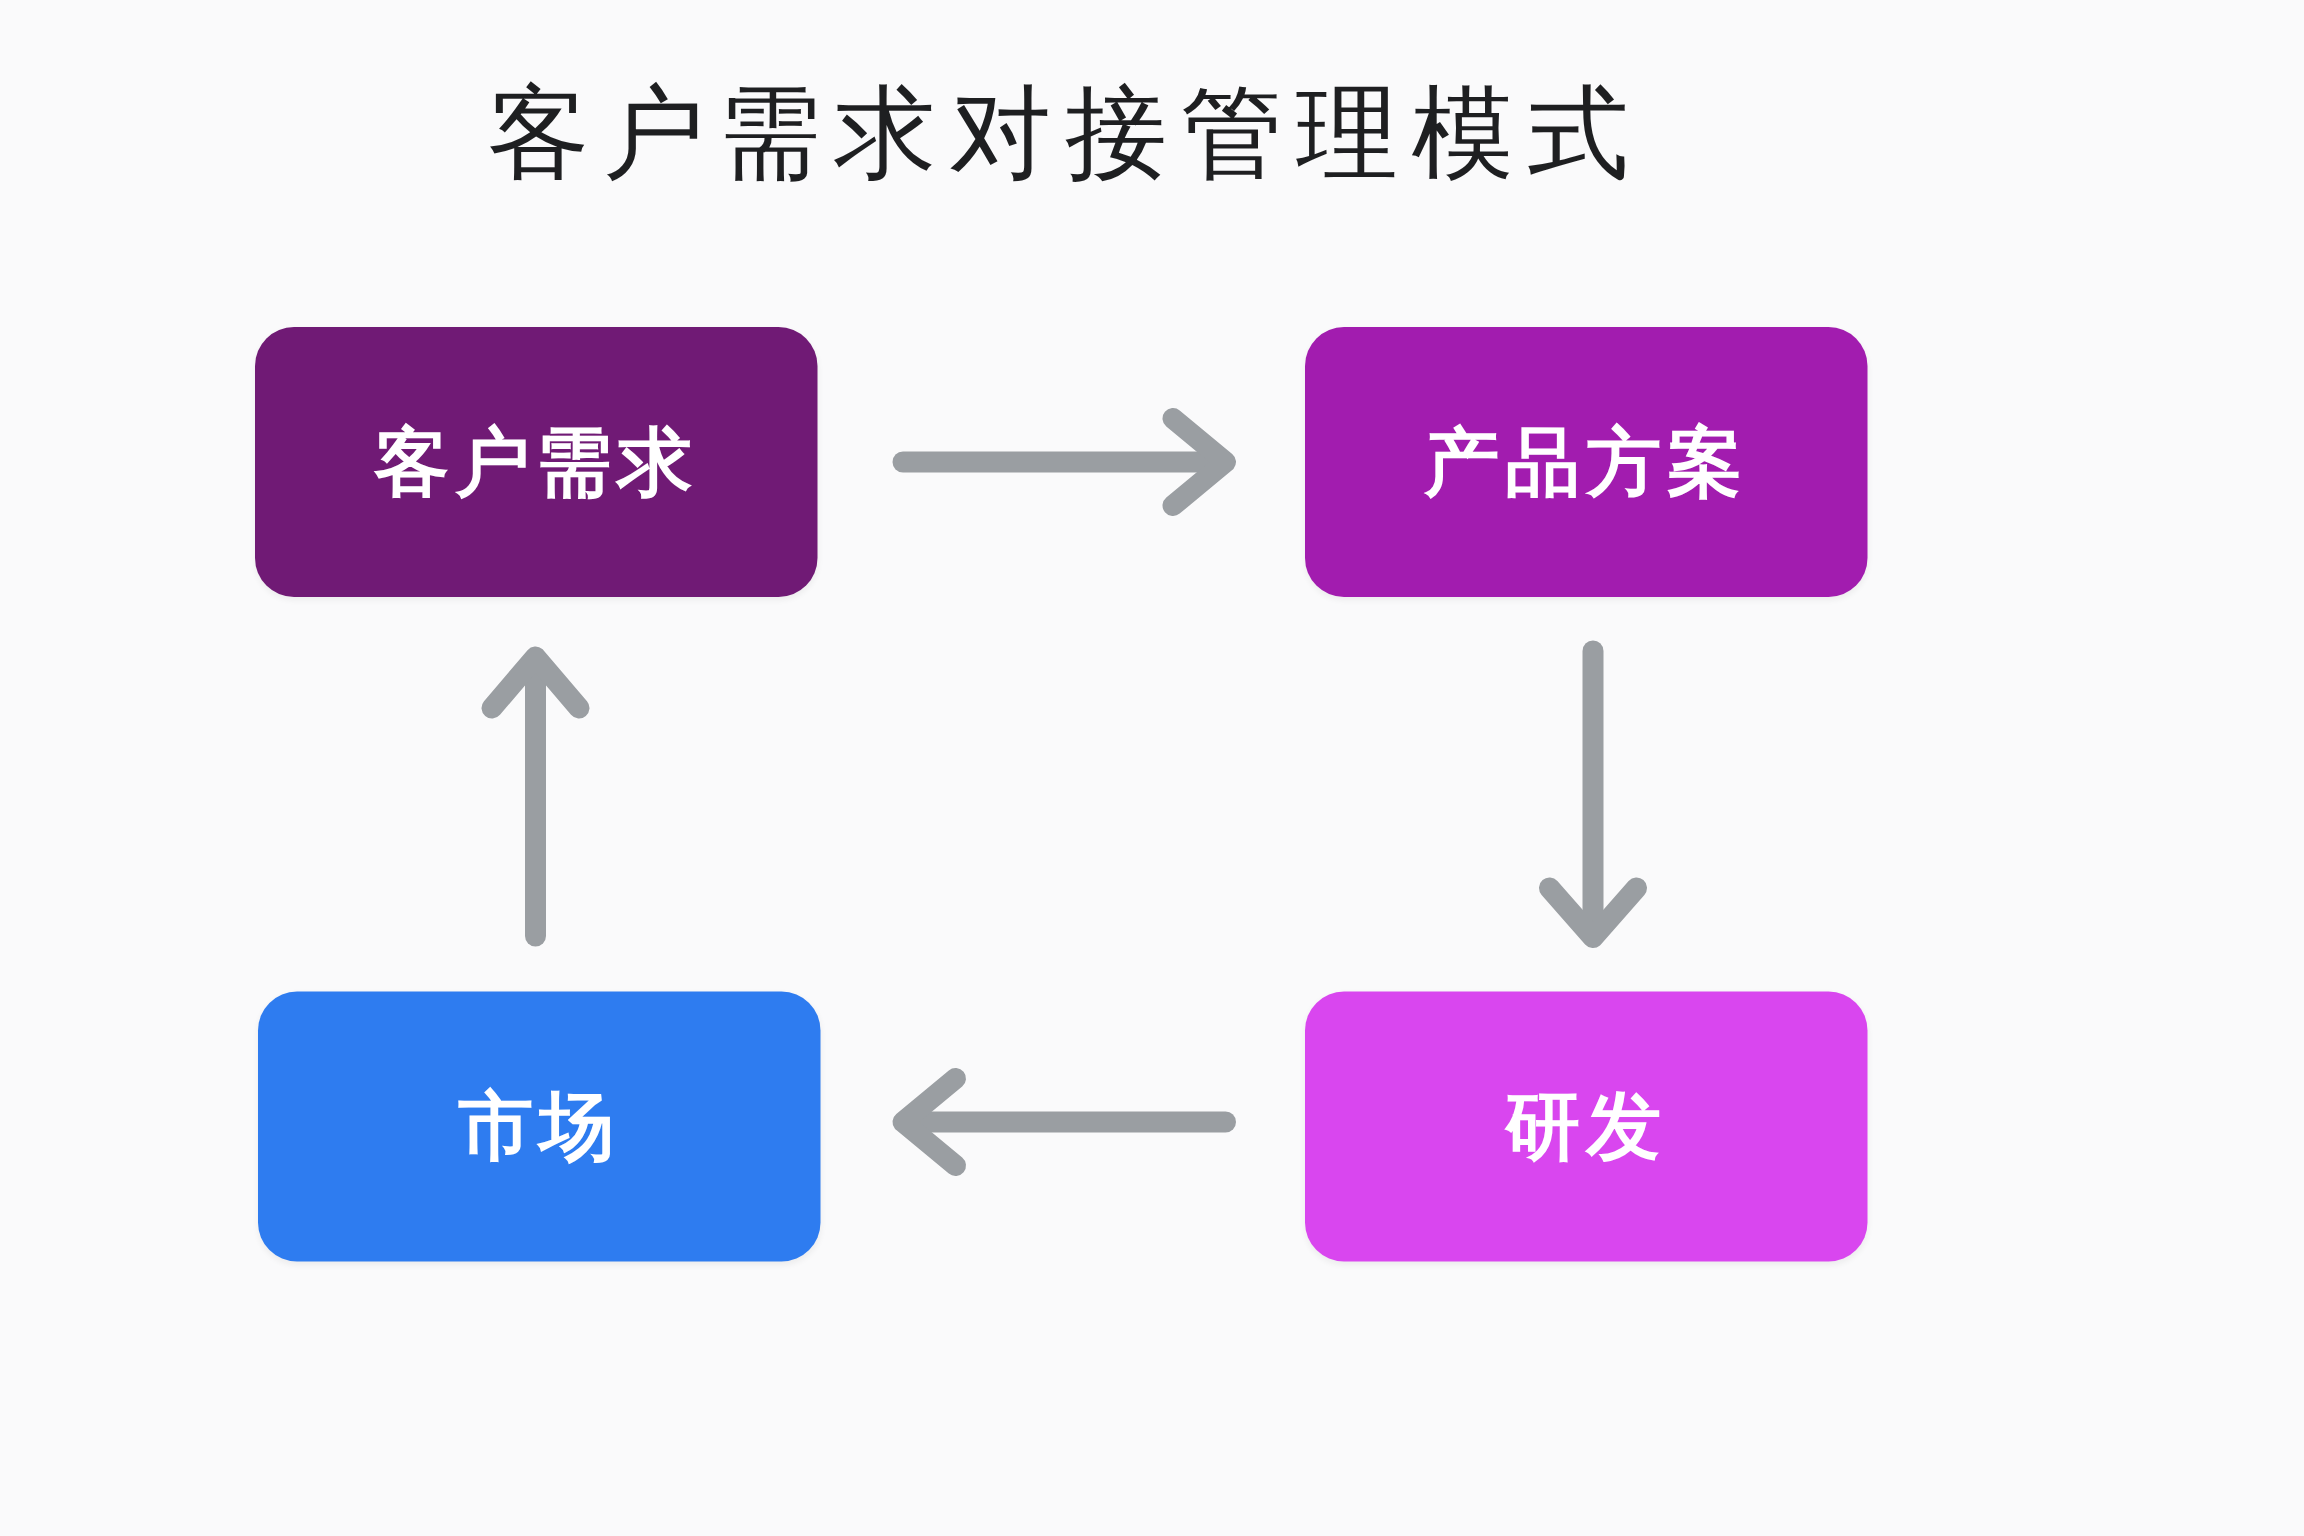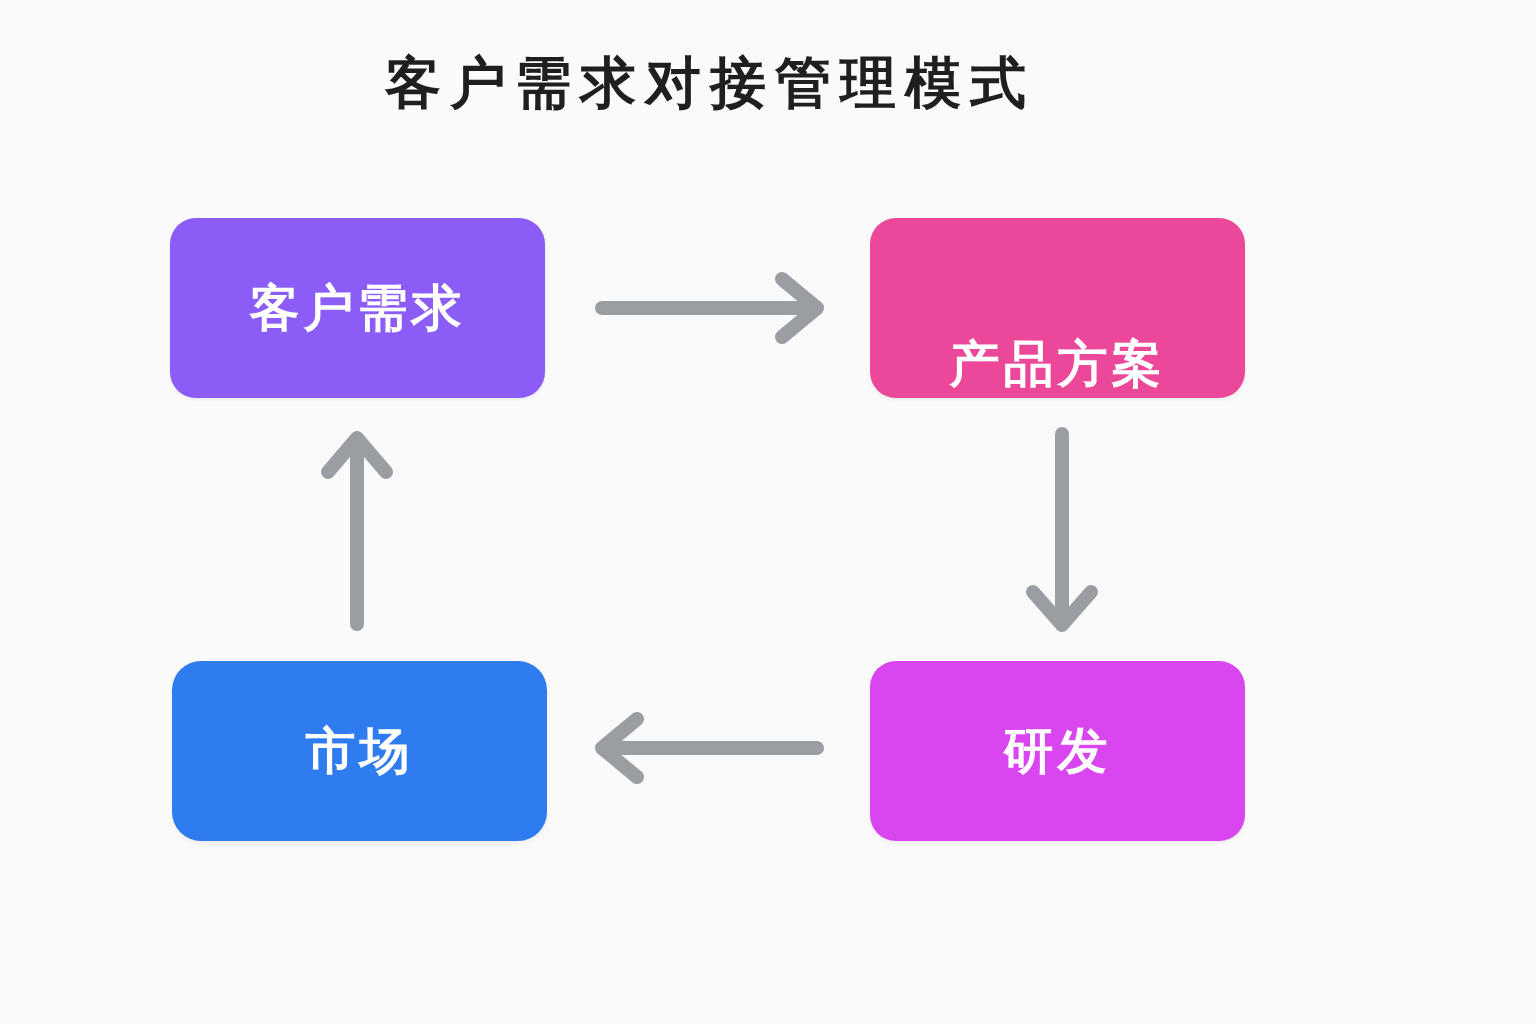--- a/index.html
+++ b/index.html
@@ -11,22 +11,22 @@
     width: 1536px;
     height: 1024px;
   }
 
   .diagram-title {
     position: absolute;
     left: 710px;
     top: 52px;
     transform: translateX(-50%);
     white-space: nowrap;
-    font-size: 56px;
-    font-weight: 700;
+    font-size: 68px;
+    font-weight: 400;
     letter-spacing: 9px;
     line-height: 1.1;
   }
 
   .node {
     position: absolute;
     width: 375px;
     height: 180px;
     border-radius: 26px;
     display: flex;
@@ -56,33 +56,33 @@
     stroke-linejoin: round;
   }
 </style>
 </head>
 <body>
 
 <div class="canvas" style="background-color: rgb(250, 250, 251);">
 
   <h1 class="diagram-title" style="color: rgb(30, 31, 33);">客户需求对接管理模式</h1>
 
-  <div class="node node-customer-demand" style="background-color: #8b5cf6;">
+  <div class="node node-customer-demand" style="background-color: #701a75;">
     <span>客户需求</span>
   </div>
 
-  <div class="node node-product-plan" style="background-color: #ec4899; align-items: flex-end;">
+  <div class="node node-product-plan" style="background-color: #a21caf;">
     <span>产品方案</span>
   </div>
 
   <div class="node node-rnd" style="background-color: #d946ef;">
     <span>研发</span>
   </div>
 
-  <div class="node node-market" style="background-color: rgb(46, 124, 240); border-radius: 29px;">
+  <div class="node node-market" style="background-color: rgb(46, 124, 240);">
     <span>市场</span>
   </div>
 
   <svg class="arrow arrow-right" width="235" height="80" viewBox="0 0 235 80">
     <path d="M10 40 L 216 40" stroke="#9A9EA2"></path>
     <path d="M190 11 L 225 40 L 190 69" stroke="#9A9EA2"></path>
   </svg>
 
   <svg class="arrow arrow-down" width="80" height="210" viewBox="0 0 80 210">
     <path d="M40 10 L 40 194" stroke="#9A9EA2"></path>

